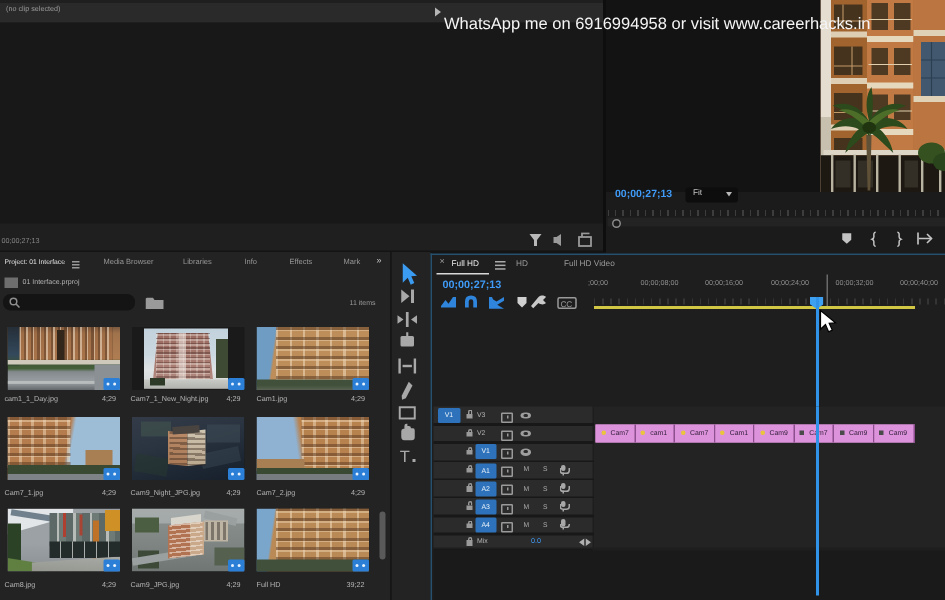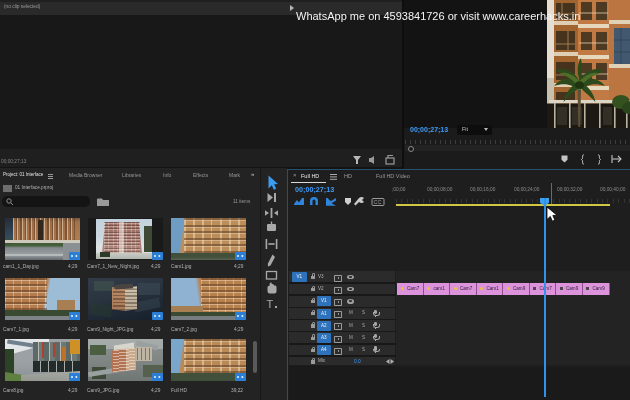--- a/index.html
+++ b/index.html
@@ -145,21 +145,21 @@
     <path d="M61 3 L64 6 L61 9" fill="none"></path>
   </g>
 </svg>
 <svg class="abs" style="left:579px;top:154px;" width="24" height="11" viewBox="0 0 24 11">
  <path d="M4.8 0.8 C3.2 0.8 3.6 2.6 3.6 3.8 C3.6 5.0 2.4 5.5 2.4 5.5 C2.4 5.5 3.6 6.0 3.6 7.2 C3.6 8.4 3.2 10.2 4.8 10.2" fill="none" stroke="#c4c4c4" stroke-width="1"></path>
  <path d="M19.2 0.8 C20.8 0.8 20.4 2.6 20.4 3.8 C20.4 5.0 21.6 5.5 21.6 5.5 C21.6 5.5 20.4 6.0 20.4 7.2 C20.4 8.4 20.8 10.2 19.2 10.2" fill="none" stroke="#c4c4c4" stroke-width="1"></path>
 </svg>
 
 <div class="abs" style="left:402px;top:0;width:2px;height:168px;background:#0e0e0e;"></div>
 
-<div class="txt" style="left:296px;top:10px;font-size:11px;color:#f5f5f5;">WhatsApp me on 4593841726 or visit www.careerhacks.in</div>
+<div class="txt" style="left:296px;top:10px;font-size:11px;color:#f5f5f5;">WhatsApp me on 6916994958 or visit www.careerhacks.in</div>
 
 <div class="abs" style="left:0;top:168px;width:260px;height:232px;background:#232323;"></div>
 
 <div class="txt" style="left:3px;top:171.5px;font-size:4.5px;color:#e2e2e2;">Project: 01 Interface</div>
 <div class="txt" style="left:69px;top:171.5px;font-size:5px;color:#969696;">Media Browser</div>
 <div class="txt" style="left:122px;top:171.5px;font-size:5px;color:#969696;">Libraries</div>
 <div class="txt" style="left:163px;top:171.5px;font-size:5px;color:#969696;">Info</div>
 <div class="txt" style="left:193px;top:171.5px;font-size:5px;color:#969696;">Effects</div>
 <div class="txt" style="left:229px;top:171.5px;font-size:5px;color:#969696;">Mark</div>
 <div class="txt" style="left:251px;top:170.5px;font-size:6px;color:#c9c9c9;">»</div>

